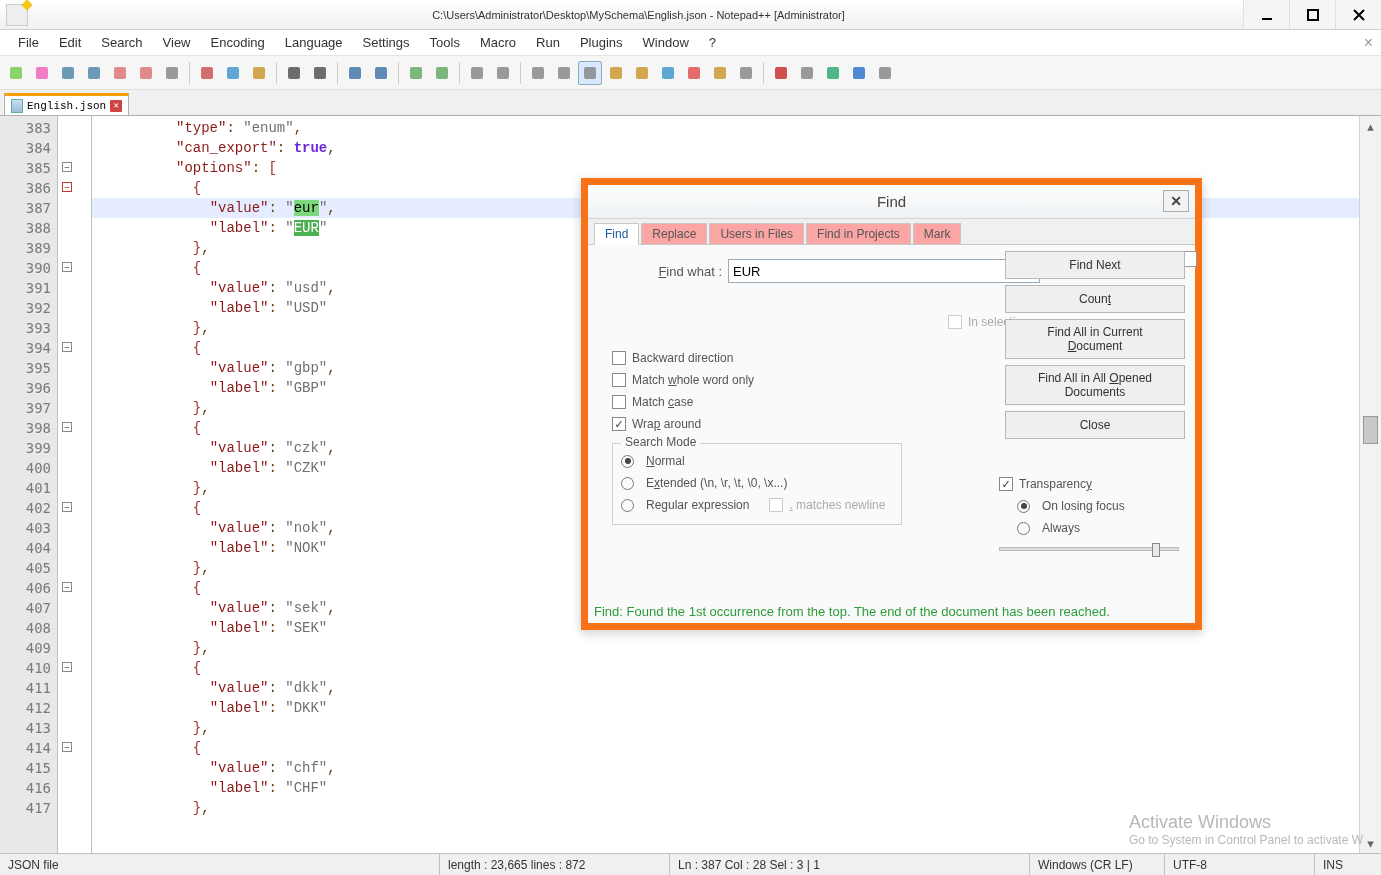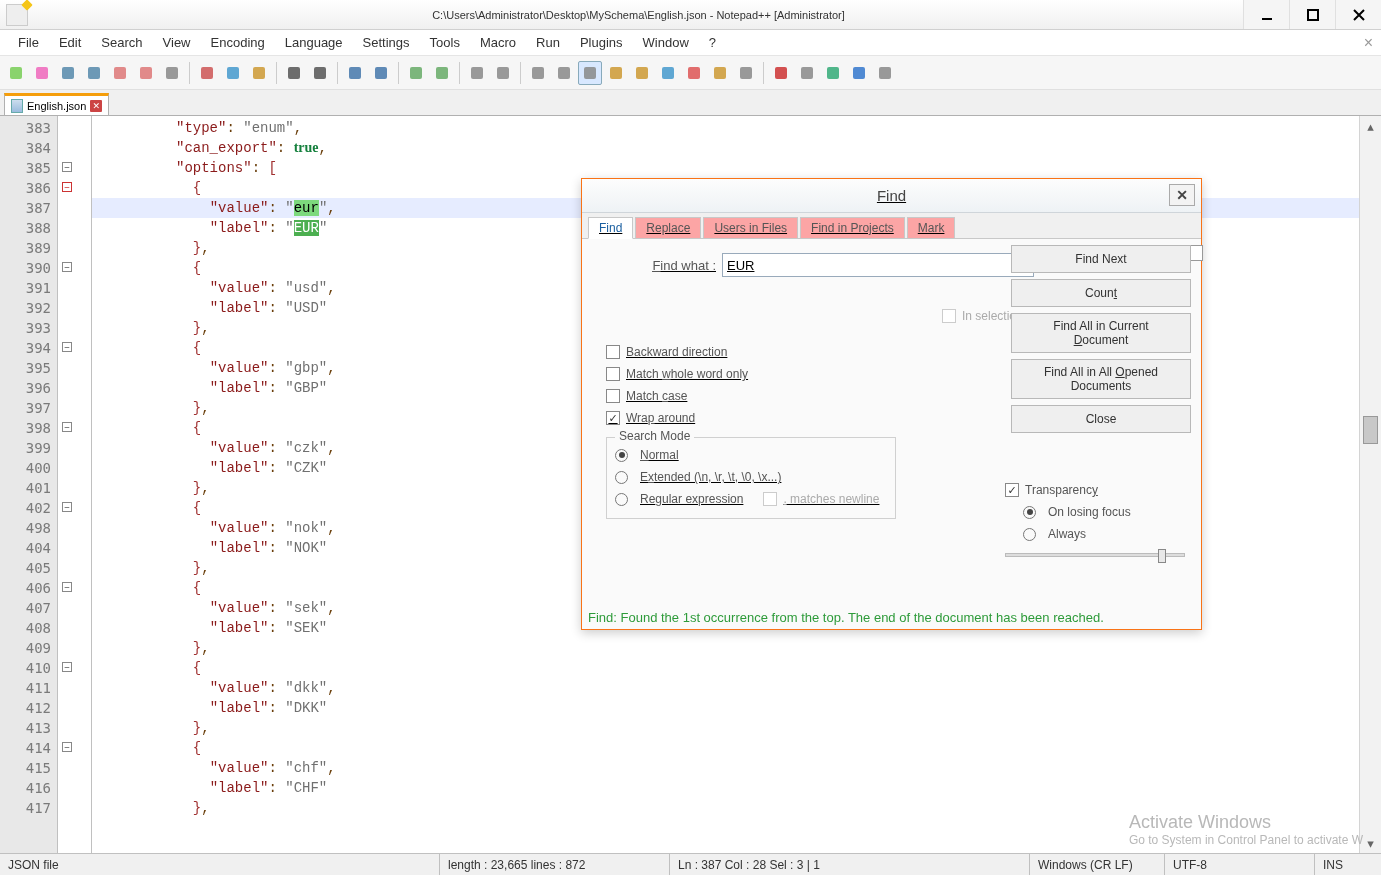--- a/index.html
+++ b/index.html
@@ -12,49 +12,49 @@
 .winbtn { width: 46px; height:100%; display:flex; align-items:center; justify-content:center; border-left:1px solid #e0e0e0; background:#f5f5f5; cursor:default; }
 .winbtn svg { width:14px; height:14px; }
 .winbtn.close { background:#f5f5f5; }
 .menubar { height: 26px; border-bottom:1px solid #e5e5e5; display:flex; align-items:center; padding:3px 8px; position:relative; }
 .menubar .menuitem { padding: 2px 10px; color:#333; cursor:default; }
 .menubar .closebtn { position:absolute; right:8px; color:#999; font-size:16px; cursor:default;}
 .toolbar { height: 34px; border-bottom:1px solid #e0e0e0; background:#f6f6f6; display:flex; align-items:center; padding:0 4px; gap:2px; }
 .toolbar .tbtn { width:24px; height:24px; display:flex; align-items:center; justify-content:center; border:1px solid transparent; border-radius:2px; }
 .toolbar .sep { width:1px; height:22px; background:#ccc; margin:0 3px;}
 .toolbar .tbtn.active { border:1px solid #8ab; background:#d8e8ff;}
-.tabbar { height: 26px; background:#f0f0f0; border-bottom:1px solid #b0b0b0; display:flex; align-items:flex-end; padding:0 4px;}
+.tabbar { height: 26px; background:#f0f0f0; border-bottom:1px solid #b0b0b0; display:flex; align-items:flex-end; padding:0 4px;font-family:Liberation Mono, monospace;}
 .filetab { height:22px; display:flex; align-items:center; padding:0 6px; background:#fff; border:1px solid #b0b0b0; border-bottom:none; border-top:3px solid #f59e0b; font-size:11px; gap:4px;}
 .filetab .doc-ico { width:12px; height:14px; background:linear-gradient(#cde,#9bd); border:1px solid #6aa;}
 .filetab .closex { width:12px;height:12px; background:#c44; color:#fff; font-size:9px; line-height:12px; text-align:center; border-radius:1px;}
 .editor-wrap { position:absolute; top:116px; left:0; right:0; bottom:22px; display:flex; }
 .gutter { width:58px; background:#e8e8e8; border-right:1px solid #c0c0c0; text-align:right; padding-right:6px; color:#7a7a7a; font-family: Consolas, monospace; font-size:14px; line-height:20px; padding-top:2px;}
 .foldcol { width:34px; border-right:1px solid #c0c0c0; position:relative; font-family:Consolas,monospace; font-size:14px; line-height:20px; padding-top:2px;}
 .foldmark { width:10px;height:10px;border:1px solid #888; background:#fff; position:absolute; left:4px; font-size:9px; line-height:8px; text-align:center; color:#555;}
 .foldmark.red { border-color:#c33; color:#c33;}
 .code { flex:1; font-family: Consolas, "Courier New", monospace; font-size:14px; line-height:20px; white-space:pre; padding-top:2px; position:relative; color:#000;}
 .code .row { height:20px; position:relative; }
 .code .row.hl { background:#e6ecff;}
 .k-key { color:#8b1a1a; }
 .k-str { color:#707070; }
-.k-bool { color:#15803d; font-weight:bold;font-family:Liberation Serif, serif;}
+.k-bool { color:#6d28d9; font-weight:bold;}
 .k-punc { color:#6a3e0a; }
 .k-brkt { color:#a03030; }
 .match-sel { background:#4caf50; color:#fff;}
 .match-mark { background:#7dd97d; }
 .vscroll { width:22px; background:#f2f2f2; border-left:1px solid #d4d4d4; position:relative;}
 .vscroll .arrow { height:20px; display:flex; align-items:center; justify-content:center; color:#666;}
 .vscroll .thumb { position:absolute; left:3px; right:3px; top:300px; height:28px; background:#c8c8c8; border:1px solid #999;}
 .statusbar { position:absolute; bottom:0; left:0; right:0; height:22px; border-top:1px solid #c0c0c0; background:#f0f0f0; display:flex; align-items:center; font-size:12px; color:#333;}
 .statusbar .cell { padding:0 8px; border-right:1px solid #c0c0c0; height:100%; display:flex; align-items:center;}
 .watermark { position:absolute; right:18px; bottom:28px; color:#b8b8b8; text-align:left; pointer-events:none;}
 .watermark .line1 { font-size:18px; font-weight:400;}
 .watermark .line2 { font-size:12px;}
 
-.find-dlg { position:absolute; left:581px; top:178px; width:621px; height:452px; background:#fafafa; border:1px solid #f97316; box-shadow:0 3px 10px rgba(0,0,0,.2);text-decoration:underline;}
+.find-dlg { position:absolute; left:581px; top:178px; width:621px; height:452px; background:#fafafa; border:7px solid #f97316; box-shadow:0 3px 10px rgba(0,0,0,.2);}
 .find-head { height:34px; background:linear-gradient(#fdfdfd,#eef2f5); border-bottom:1px solid #cfd5da; display:flex; align-items:center; justify-content:center; position:relative; font-size:15px; color:#444;}
 .find-head .closex2 { position:absolute; right:6px; top:5px; width:26px; height:22px; border:1px solid #aaa; background:#f3f3f3; display:flex; align-items:center;justify-content:center; font-weight:bold; font-size:14px;}
 .find-tabs { display:flex; height:26px; border-bottom:1px solid #c8c8c8; background:#f0f0f0; padding-left:6px; align-items:flex-end;}
 .find-tab { padding:3px 10px; border:1px solid #c8c8c8; border-bottom:none; background:#fca5a5; font-size:12px; color:#555; margin-right:2px; }
 .find-tab.active { background:#fff; color:#1a5fa0; border-bottom:1px solid #fff; margin-bottom:-1px; }
 .find-body { padding:10px 24px 6px 24px; position:relative; height:calc(100% - 34px - 26px - 24px); }
 .find-row { display:flex; align-items:center; height:32px; }
 .find-row label { width:110px; text-align:right; margin-right:6px; color:#555;}
 .find-combo { width:312px; height:24px; border:1px solid #9ab; display:flex; align-items:center; padding:0 4px; background:#fff; justify-content:space-between;}
 .find-combo .drop { width:14px; text-align:center; color:#555;}
@@ -314,21 +314,21 @@
       <div>393</div>
       <div>394</div>
       <div>395</div>
       <div>396</div>
       <div>397</div>
       <div>398</div>
       <div>399</div>
       <div>400</div>
       <div>401</div>
       <div>402</div>
-      <div>498</div>
+      <div>403</div>
       <div>404</div>
       <div>405</div>
       <div>406</div>
       <div>407</div>
       <div>408</div>
       <div>409</div>
       <div>410</div>
       <div>411</div>
       <div>412</div>
       <div>413</div>

